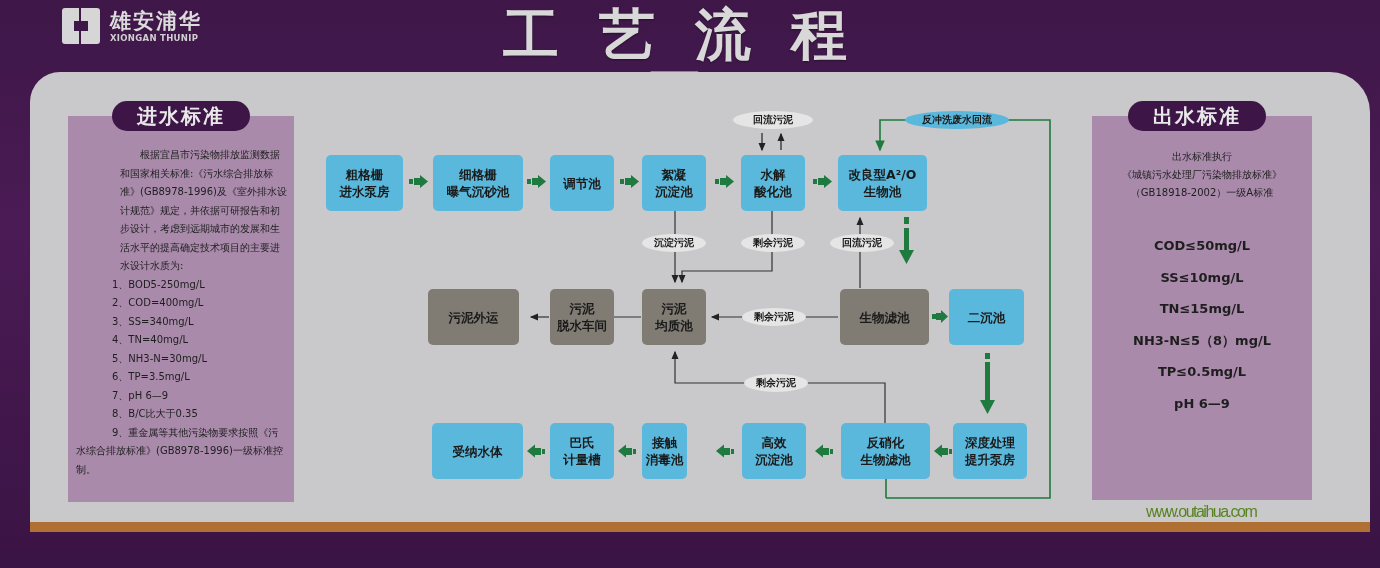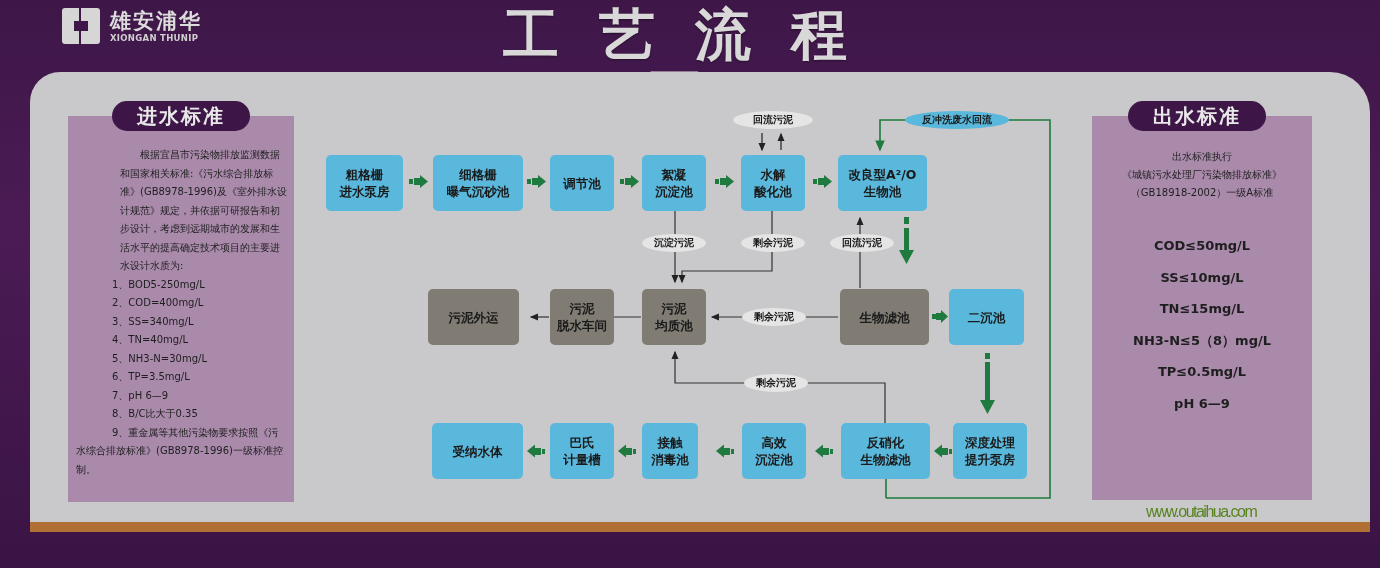--- a/index.html
+++ b/index.html
@@ -216,21 +216,21 @@
 <div class="node gray" style="left:550px;top:289px;width:64px;height:56px;">污泥
 脱水车间</div>
 <div class="node gray" style="left:642px;top:289px;width:64px;height:56px;">污泥
 均质池</div>
 <div class="node gray" style="left:840px;top:289px;width:89px;height:56px;">生物滤池</div>
 <div class="node blue" style="left:949px;top:289px;width:75px;height:56px;">二沉池</div>
 
 <div class="node blue" style="left:432px;top:423px;width:91px;height:56px;">受纳水体</div>
 <div class="node blue" style="left:550px;top:423px;width:64px;height:56px;">巴氏
 计量槽</div>
-<div class="node blue" style="left:642px;top:423px;width:56px;height:56px;">接触
+<div class="node blue" style="left:642px;top:423px;width:45px;height:56px;">接触
 消毒池</div>
 <div class="node blue" style="left:742px;top:423px;width:64px;height:56px;">高效
 沉淀池</div>
 <div class="node blue" style="left:841px;top:423px;width:89px;height:56px;">反硝化
 生物滤池</div>
 <div class="node blue" style="left:953px;top:423px;width:74px;height:56px;">深度处理
 提升泵房</div>
 
 <div class="oval" style="left:733px;top:111px;width:80px;">回流污泥</div>
 <div class="oval blueoval" style="left:905px;top:111px;width:104px;">反冲洗废水回流</div>

